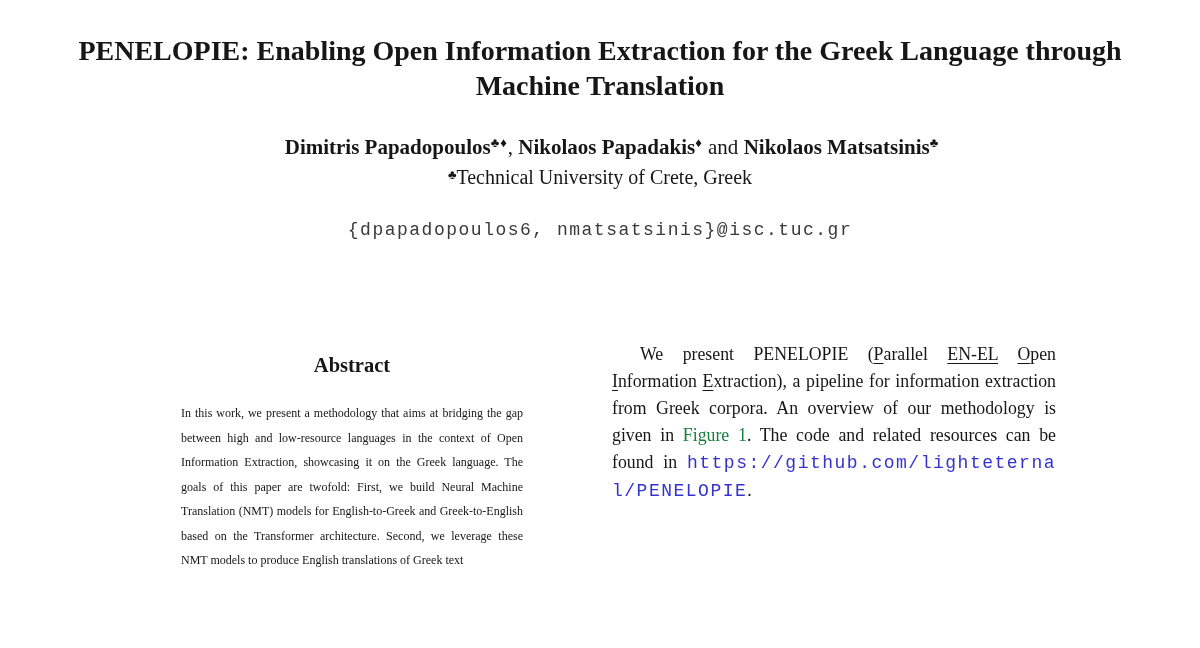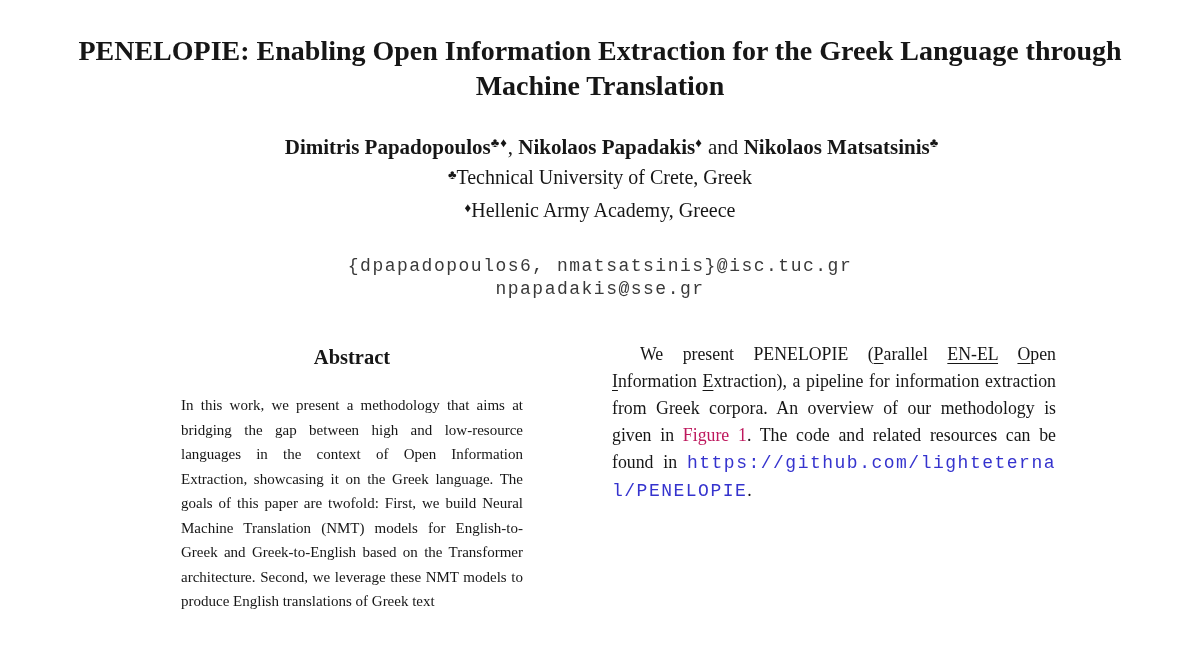--- a/index.html
+++ b/index.html
@@ -27,40 +27,39 @@
     position:absolute; top:160px; left:0; width:1200px;
     text-align:center; font-size:20px; line-height:29.5px;
   }
   .affil-mark { font-size:13px; vertical-align:5px; }
   .emails {
     position:absolute; top:219px; left:0; width:1200px;
     text-align:center;
     font-family:"Liberation Mono", monospace;
     font-size:18px; line-height:23px; letter-spacing:1.5px;
     color:#3a3a3a;
-    margin-top:36px;
   }
   .abstract-col {
-    position:absolute; left:181px; top:344px; width:342px;
+    position:absolute; left:181px; top:352px; width:342px;
   }
   .abstract-heading {
     text-align:center; font-weight:bold; font-size:20.5px;
     line-height:26px; margin-bottom:23px;
   }
   .abstract-text {
-    font-size:15px; line-height:24.5px; text-align:justify;
+    font-size:12px; line-height:24.5px; text-align:justify;
   }
   .right-col {
     position:absolute; left:612px; top:341px; width:444px;
     font-size:17.8px; line-height:27px; text-align:justify;
   }
   .right-col p.indent { text-indent:28px; }
   .seg-plain { }
   .seg-underline { text-decoration:underline; text-underline-offset:3px; text-decoration-thickness:1px; }
-  .seg-link { color:#be185d; }
+  .seg-link { color:#15803d; }
   .seg-url {
     color:#3533CE;
     font-family:"Liberation Mono", monospace;
     font-size:18px; letter-spacing:1.5px;
     word-break:break-all;
     margin-top:44px;
   }
 </style>
 </head>
 <body>
@@ -68,26 +67,24 @@
 <div class="page-title">
   <span class="inner">PENELOPIE: Enabling Open Information Extraction for the Greek Language through Machine Translation</span>
 </div>
 
 <div class="authors-line">
   <span><b>Dimitris Papadopoulos</b><sup class="author-marks">♣♦</sup><span>, </span></span><span><b>Nikolaos Papadakis</b><sup class="author-marks">♦</sup><span> and </span></span><span><b>Nikolaos Matsatsinis</b><sup class="author-marks">♣</sup></span>
 </div>
 
 <div class="affiliations">
   <div><sup class="affil-mark">♣</sup><span>Technical University of Crete, Greek</span></div>
-  <div><sup class="affil-mark">♦</sup><span>Hellenic Army Academy, Greece</span></div>
 </div>
 
 <div class="emails">
   <div>{dpapadopoulos6, nmatsatsinis}@isc.tuc.gr</div>
-  <div>npapadakis@sse.gr</div>
 </div>
 
 <div class="abstract-col">
   <div class="abstract-heading">Abstract</div>
   <div class="abstract-text">In this work, we present a methodology that aims at bridging the gap between high and low-resource languages in the context of Open Information Extraction, showcasing it on the Greek language. The goals of this paper are twofold: First, we build Neural Machine Translation (NMT) models for English-to-Greek and Greek-to-English based on the Transformer architecture. Second, we leverage these NMT models to produce English translations of Greek text</div>
 </div>
 
 <div class="right-col">
   <p class="indent"><span class="seg-plain">We present PENELOPIE (</span><span class="seg-underline">P</span><span class="seg-plain">arallel </span><span class="seg-underline">EN-EL</span><span class="seg-plain"> </span><span class="seg-underline">O</span><span class="seg-plain">pen </span><span class="seg-underline">I</span><span class="seg-plain">nformation </span><span class="seg-underline">E</span><span class="seg-plain">xtraction), a pipeline for information extraction from Greek corpora. An overview of our methodology is given in </span><span class="seg-link">Figure 1</span><span class="seg-plain">. The code and related resources can be found in </span><span class="seg-url">https://github.com/lighteternal/PENELOPIE</span><span class="seg-plain">.</span></p>
 </div>

